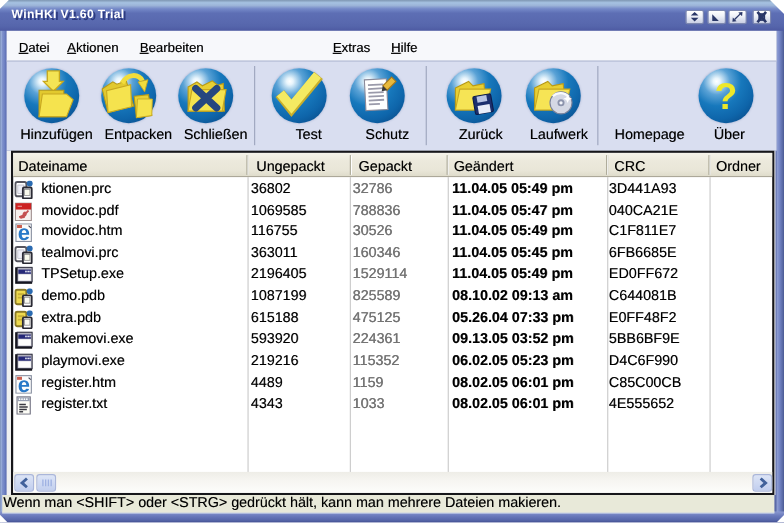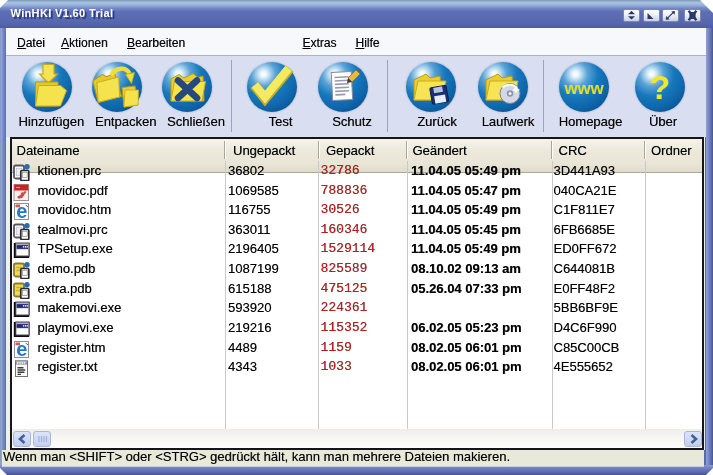--- a/index.html
+++ b/index.html
@@ -36,30 +36,30 @@
 #toolbar{position:absolute;left:6px;top:56px;width:700px;height:81px;background:#d9def0;}
 .tsep{position:absolute;top:4px;height:72px;width:1px;background:#9ca4bc;}
 .circ{position:absolute;top:6px;width:50px;height:50px;border-radius:50%;
   background:radial-gradient(circle at 33% 24%,#ffffff 0,#e8f5fc 6%,#5aa2d6 24%,#1778bc 44%,#0e65aa 68%,#0a4e8c 88%,#093e70 100%);
   box-shadow:0 0 2px rgba(60,80,140,.4);}
 .circ svg{position:absolute;left:0;top:0;}
 .tlab{position:absolute;top:58.3px;width:102px;text-align:center;font-size:13px;color:#000;text-shadow:0.35px 0 0 rgba(0,0,0,0.5);}
 
 #list{position:absolute;left:10px;top:137px;width:694px;height:313px;background:#fff;
   border:2px solid #16161a;box-sizing:border-box;}
-#lheader{position:absolute;left:0;top:0;width:690px;height:34px;
+#lheader{position:absolute;left:0;top:0;width:690px;height:22px;
   background:linear-gradient(180deg,#f5f3ea 0,#ece9dc 35%,#e9e6d8 75%,#dfdccb 100%);
   border-bottom:1px solid #aca899;box-sizing:border-box;}
 .hsep{position:absolute;top:2px;height:18px;width:1px;background:#a9a694;border-right:1px solid #fff;}
 .hlab{position:absolute;top:4px;font-size:13px;color:#000;text-shadow:0.35px 0 0 rgba(0,0,0,0.5);}
 .gline{position:absolute;top:22px;width:1px;height:269px;background:#c9c9c9;}
 .row{position:absolute;left:0;width:690px;height:20px;}
 .row .fn{position:absolute;left:25.5px;top:2px;font-size:13px;color:#000;}
 .row .c1{position:absolute;left:216px;top:2px;font-size:13px;color:#000;}
-.row .c2{position:absolute;left:308.5px;top:2px;font-size:13px;color:#b91c1c;font-family:Liberation Mono, monospace;}
+.row .c2{position:absolute;left:308.5px;top:2px;font-size:13px;color:#737373;}
 .row .c3{position:absolute;left:399px;top:2px;font-size:13px;color:#000;font-weight:bold;}
 .row .c4{position:absolute;left:541.5px;top:2px;font-size:13px;color:#000;}
 .row svg{position:absolute;left:1px;top:3px;}
 
 #hscroll{position:absolute;left:0;top:290px;width:690px;height:19px;
   background:linear-gradient(180deg,#eeede7 0,#f6f5f1 40%,#fdfdfb 100%);}
 .sbtn{position:absolute;top:2px;width:18px;height:16px;border-radius:3px;
   background:linear-gradient(180deg,#dce4f6 0,#ccd7f1 60%,#c0cdee 100%);
   border:1px solid #aab6da;box-sizing:border-box;}
 .sthumb{position:absolute;top:2px;left:20.5px;width:18px;height:16px;border-radius:3px;
@@ -197,25 +197,20 @@
       <path d="M8 38 L12 19 L40 19 L36 38 Z" fill="#f6e455" stroke="#c8a820" stroke-width="1"></path>
       <circle cx="32" cy="31.5" r="10" fill="#d4d8e4" stroke="#78809a" stroke-width="1"></circle>
       <circle cx="32" cy="31.5" r="3.2" fill="#8c94ac"></circle>
       <circle cx="32" cy="31.5" r="1.5" fill="#f4f6fa"></circle>
       <path d="M24.5 25.5 A10 10 0 0 1 39 26" fill="none" stroke="#f8fafc" stroke-width="2"></path>
       <path d="M38 24 l1.2 2.6 2.6 1.2 -2.6 1.2 -1.2 2.6 -1.2 -2.6 -2.6 -1.2 2.6 -1.2 Z" fill="#ffffff"></path>
     </svg>
   </div>
   <div class="tlab" style="left:451px;">Laufwerk</div>
 
-  <div class="circ" style="left:553px;">
-    <svg width="50" height="50" viewBox="0 0 50 50">
-      <text x="25" y="31.5" font-family="Liberation Sans,sans-serif" font-size="17" font-weight="bold" fill="#dfe02a" letter-spacing="-0.3" text-anchor="middle">www</text>
-    </svg>
-  </div>
   <div class="tlab" style="left:533.5px;">Homepage</div>
 
   <div class="circ" style="left:629px;">
     <svg width="50" height="50" viewBox="0 0 50 50">
       <text x="25" y="37" font-family="Liberation Sans,sans-serif" font-size="34" font-weight="bold" fill="#eee829" text-anchor="middle">?</text>
     </svg>
   </div>
   <div class="tlab" style="left:606px;">Über</div>
 </div>
 
@@ -343,20 +338,21 @@
    <rect x="2.6" y="1" width="13.6" height="13.2" fill="#b0b0bc" stroke="#2e2e3e" stroke-width="0.9"></rect>
    <rect x="3.7" y="3.1" width="11.4" height="3.8" fill="#252878"></rect>
    <rect x="9.9" y="4.1" width="1.4" height="1.5" fill="#eceff8"></rect>
    <rect x="11.9" y="4.1" width="1.4" height="1.5" fill="#eceff8"></rect>
    <rect x="13.7" y="4.1" width="1.2" height="1.5" fill="#eceff8"></rect>
    <rect x="3.7" y="7.4" width="11.4" height="5.8" fill="#fcfcfc"></rect>
  </svg>
 <span class="fn">makemovi.exe</span>
         <span class="c1">593920</span>
         <span class="c2">224361</span>
+        <span class="c3">09.13.05 03:52 pm</span>
         <span class="c4">5BB6BF9E</span>
       </div>
 <div class="row" style="top:178.9px">
         <svg width="17" height="17" viewBox="0 0 17 17">
    <rect x="0.8" y="1" width="15.4" height="15" fill="#0c0c14"></rect>
    <rect x="2.6" y="1" width="13.6" height="13.2" fill="#b0b0bc" stroke="#2e2e3e" stroke-width="0.9"></rect>
    <rect x="3.7" y="3.1" width="11.4" height="3.8" fill="#252878"></rect>
    <rect x="9.9" y="4.1" width="1.4" height="1.5" fill="#eceff8"></rect>
    <rect x="11.9" y="4.1" width="1.4" height="1.5" fill="#eceff8"></rect>
    <rect x="13.7" y="4.1" width="1.2" height="1.5" fill="#eceff8"></rect>

